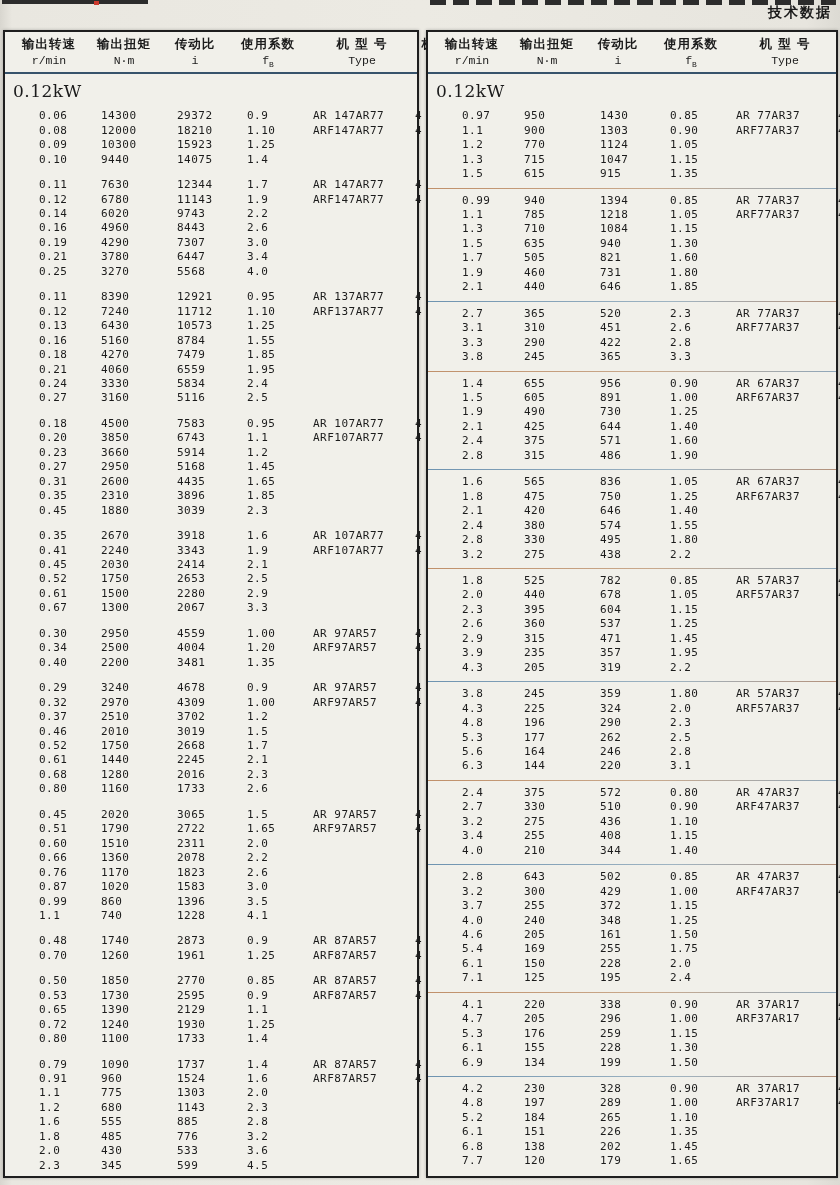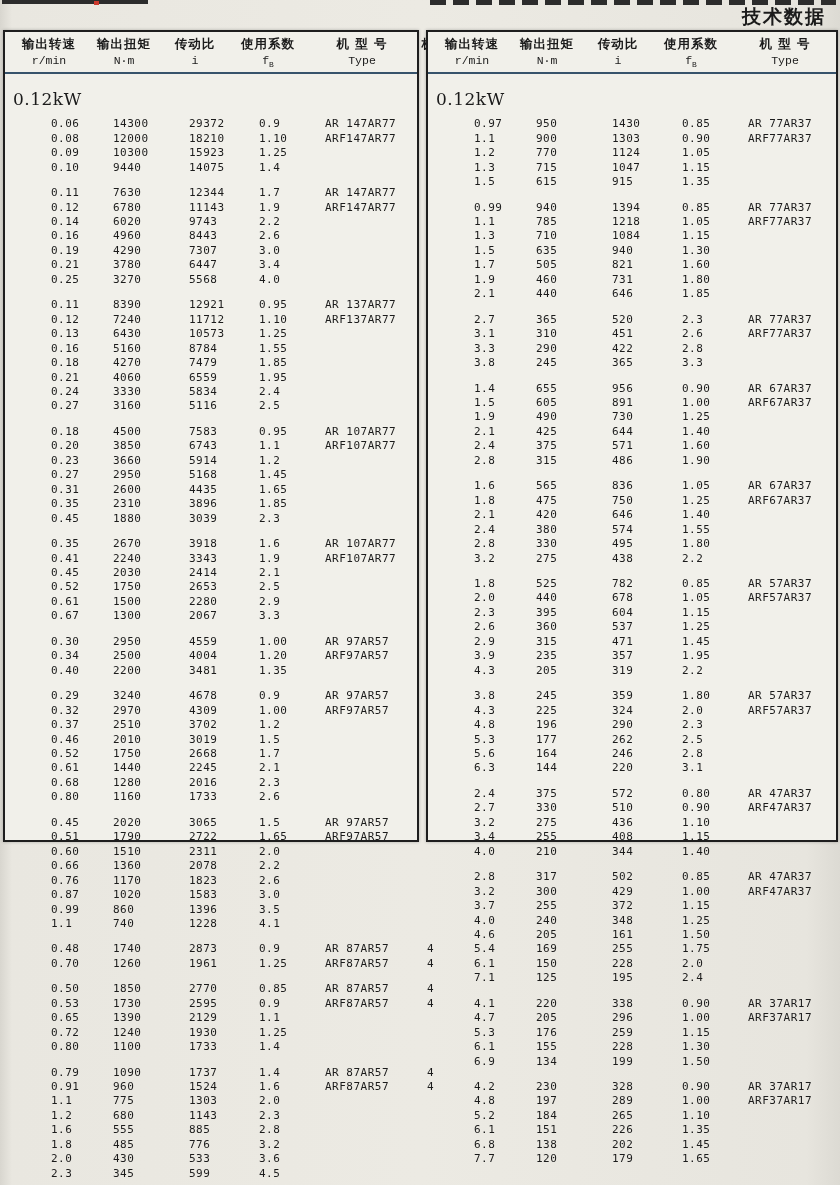--- a/index.html
+++ b/index.html
@@ -6,41 +6,41 @@
   .page{
     position:relative; width:840px; height:1185px; overflow:hidden;
     background:
       linear-gradient(90deg, #d8d6cf 0, #e9e7e0 12px, #eceae3 50%, #e7e5de 96%, #dcdad3 100%);
     font-family:"DejaVu Sans", sans-serif; color:#1b1b1b;
   }
   .edge-strip-left{position:absolute; top:0; left:2px; width:146px; height:4px; background:#2c2c2c;}
   .edge-strip-right{position:absolute; top:0; left:430px; width:406px; height:5px;
     background:repeating-linear-gradient(90deg,#2c2c2c 0 16px, rgba(0,0,0,0) 16px 23px);}
   .red-speck{position:absolute; top:1px; left:94px; width:5px; height:4px; background:#cc3a2e;}
-  .page-title{position:absolute; top:4px; right:14px; font-size:19px; font-weight:700; letter-spacing:2px;}
+  .page-title{position:absolute; top:4px; right:8px; font-size:14px; font-weight:700; letter-spacing:2px;}
 
   .gear-table{
-    position:absolute; top:30px; height:812px; box-sizing:border-box;
+    position:absolute; top:30px; height:1148px; box-sizing:border-box;
     background:#f1f0ea; border:2px solid #1e1e1e;
     box-shadow:0 0 3px rgba(0,0,0,.25);
     display:flex; flex-direction:column;
   }
   #table-left{left:3px; width:416px;}
   #table-right{left:426px; width:412px;}
 
   .table-header{border-bottom:2px solid #37536b; padding:4px 0 3px;}
   .hdr-row{display:grid; grid-template-columns:72px 78px 64px 82px 106px 40px; padding-left:8px;}
   .hdr-cell{text-align:center; white-space:nowrap;}
   .hdr-cn .hdr-cell{font-weight:700; font-size:12.5px; letter-spacing:1px;}
   .hdr-unit .hdr-cell{font-size:11.5px; font-family:Liberation Mono, monospace; padding-top:1px;}
   .hdr-unit sub{font-size:8px;}
 
-  .section-title{font-family:"DejaVu Serif", serif; font-size:17px; padding:15px 0 3px 8px; letter-spacing:.5px;}
+  .section-title{font-family:"DejaVu Serif", serif; font-size:17px; padding:7px 0 3px 8px; letter-spacing:.5px;}
 
-  .block{padding:5px 16px 6px;margin-left:12px;}
+  .block{padding:5px 16px 6px;}
   .block-sep{height:1px; margin:0;}
   .block-sep.cool{background:linear-gradient(90deg,#6e93b0,#9fb4c2 60%,#b4917a);}
   .block-sep.warm{background:linear-gradient(90deg,#c0906a,#c9a98c 55%,#8fa7ba);}
 
   .row{display:grid; grid-template-columns:62px 76px 70px 66px 102px 32px; padding-left:18px;
        font-family:"DejaVu Sans Mono", monospace; font-size:11px; line-height:14.45px; white-space:nowrap;}
   .cell{letter-spacing:.5px;}
 </style>
 </head>
 <body>
@@ -1041,21 +1041,21 @@
           <div class="cell">344</div>
           <div class="cell">1.40</div>
           <div class="cell"></div>
           <div class="cell"></div>
         </div>
       </div>
       <div class="block-sep cool"></div>
       <div class="block">
         <div class="row">
           <div class="cell">2.8</div>
-          <div class="cell">317</div>
+          <div class="cell">643</div>
           <div class="cell">502</div>
           <div class="cell">0.85</div>
           <div class="cell">AR 47AR37</div>
           <div class="cell">4</div>
         </div>
         <div class="row">
           <div class="cell">3.2</div>
           <div class="cell">300</div>
           <div class="cell">429</div>
           <div class="cell">1.00</div>

